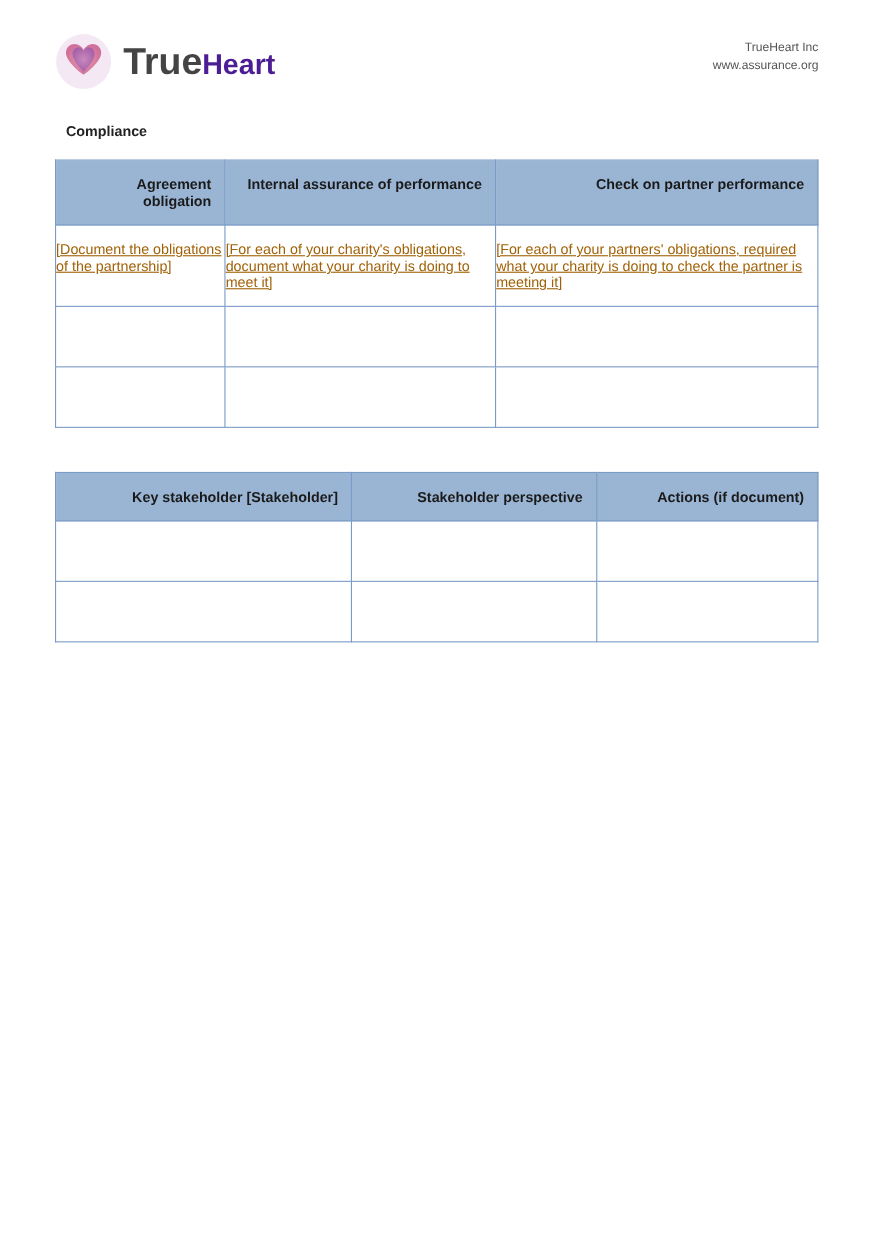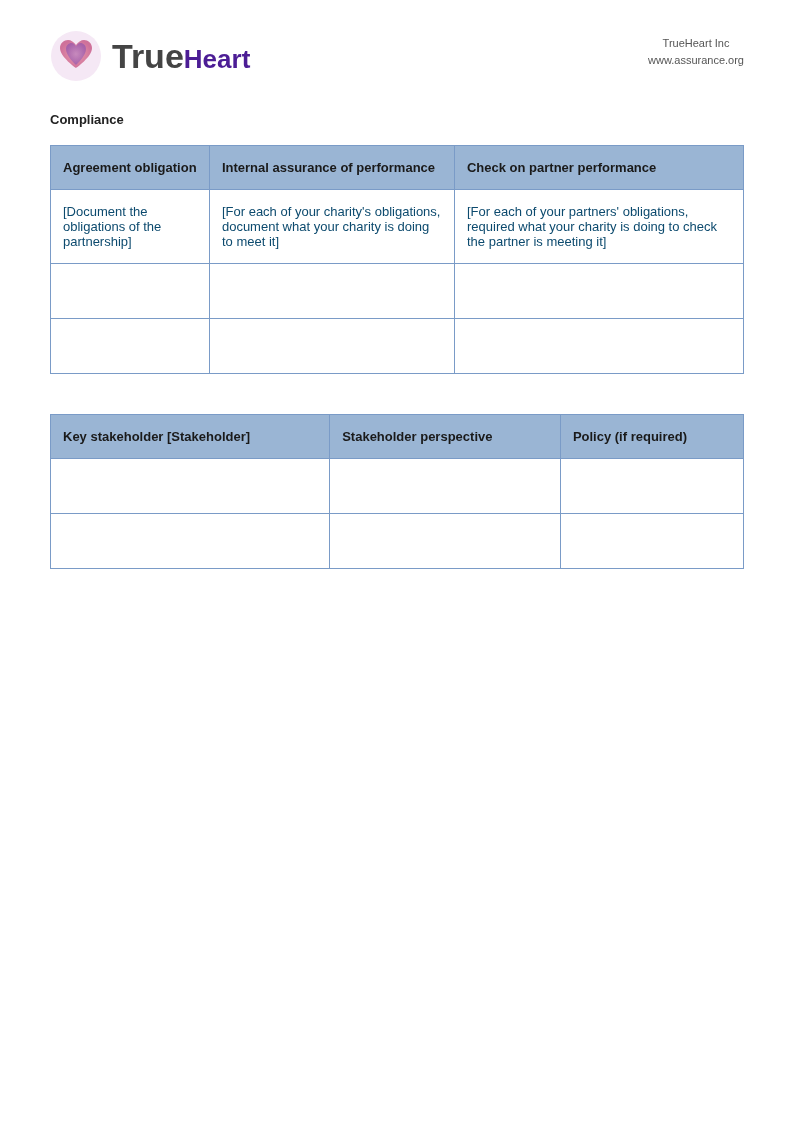--- a/index.html
+++ b/index.html
@@ -35,65 +35,67 @@
       align-items: center;
       gap: 10px;
     }
 
     .logo-icon {
       width: 52px;
       height: 52px;
     }
 
     .header-info {
-      text-align: center;
+      text-align: right;
       font-size: 11px;
       color: #555;
       line-height: 1.5;
       margin-top: 5px;
     }
 
     
     .section-title {
       font-weight: bold;
       font-size: 13px;
       color: #222;
       margin-bottom: 18px;
+      margin-left: 10px;
     }
 
     
     .compliance-table,
     .satisfaction-table {
       width: 100%;
       border-collapse: collapse;
       border: 1.5px solid #7a9bc7;
       margin-bottom: 40px;
     }
 
     .compliance-table th,
     .satisfaction-table th {
       background-color: #9ab5d4;
       color: #1a1a1a;
       font-weight: bold;
       font-size: 13px;
       padding: 14px 12px;
       border: 1.5px solid #7a9bc7;
       vertical-align: top;
-      text-align: left;
+      text-align: right;
     }
 
     .compliance-table td,
     .satisfaction-table td {
-      padding: 14px 12px;
+      padding: 14px 0;
       border: 1.5px solid #7a9bc7;
       vertical-align: top;
       font-size: 13px;
-      color: #0c4a6e;
+      color: #a16207;
       min-height: 60px;
       height: 70px;
+      text-decoration: underline;
     }
 
     .empty-row td {
       height: 55px;
     }
 
     
     .footer {
       margin-top: auto;
       padding-top: 30px;
@@ -167,21 +169,21 @@
       </tr>
     </tbody>
   </table>
 
 
   <table class="satisfaction-table">
     <thead>
       <tr>
         <th>Key stakeholder [Stakeholder]</th>
         <th>Stakeholder perspective</th>
-        <th>Policy (if required)</th>
+        <th>Actions (if document)</th>
       </tr>
     </thead>
     <tbody>
       <tr class="empty-row">
         <td></td>
         <td></td>
         <td></td>
       </tr>
       <tr class="empty-row">
         <td></td>

